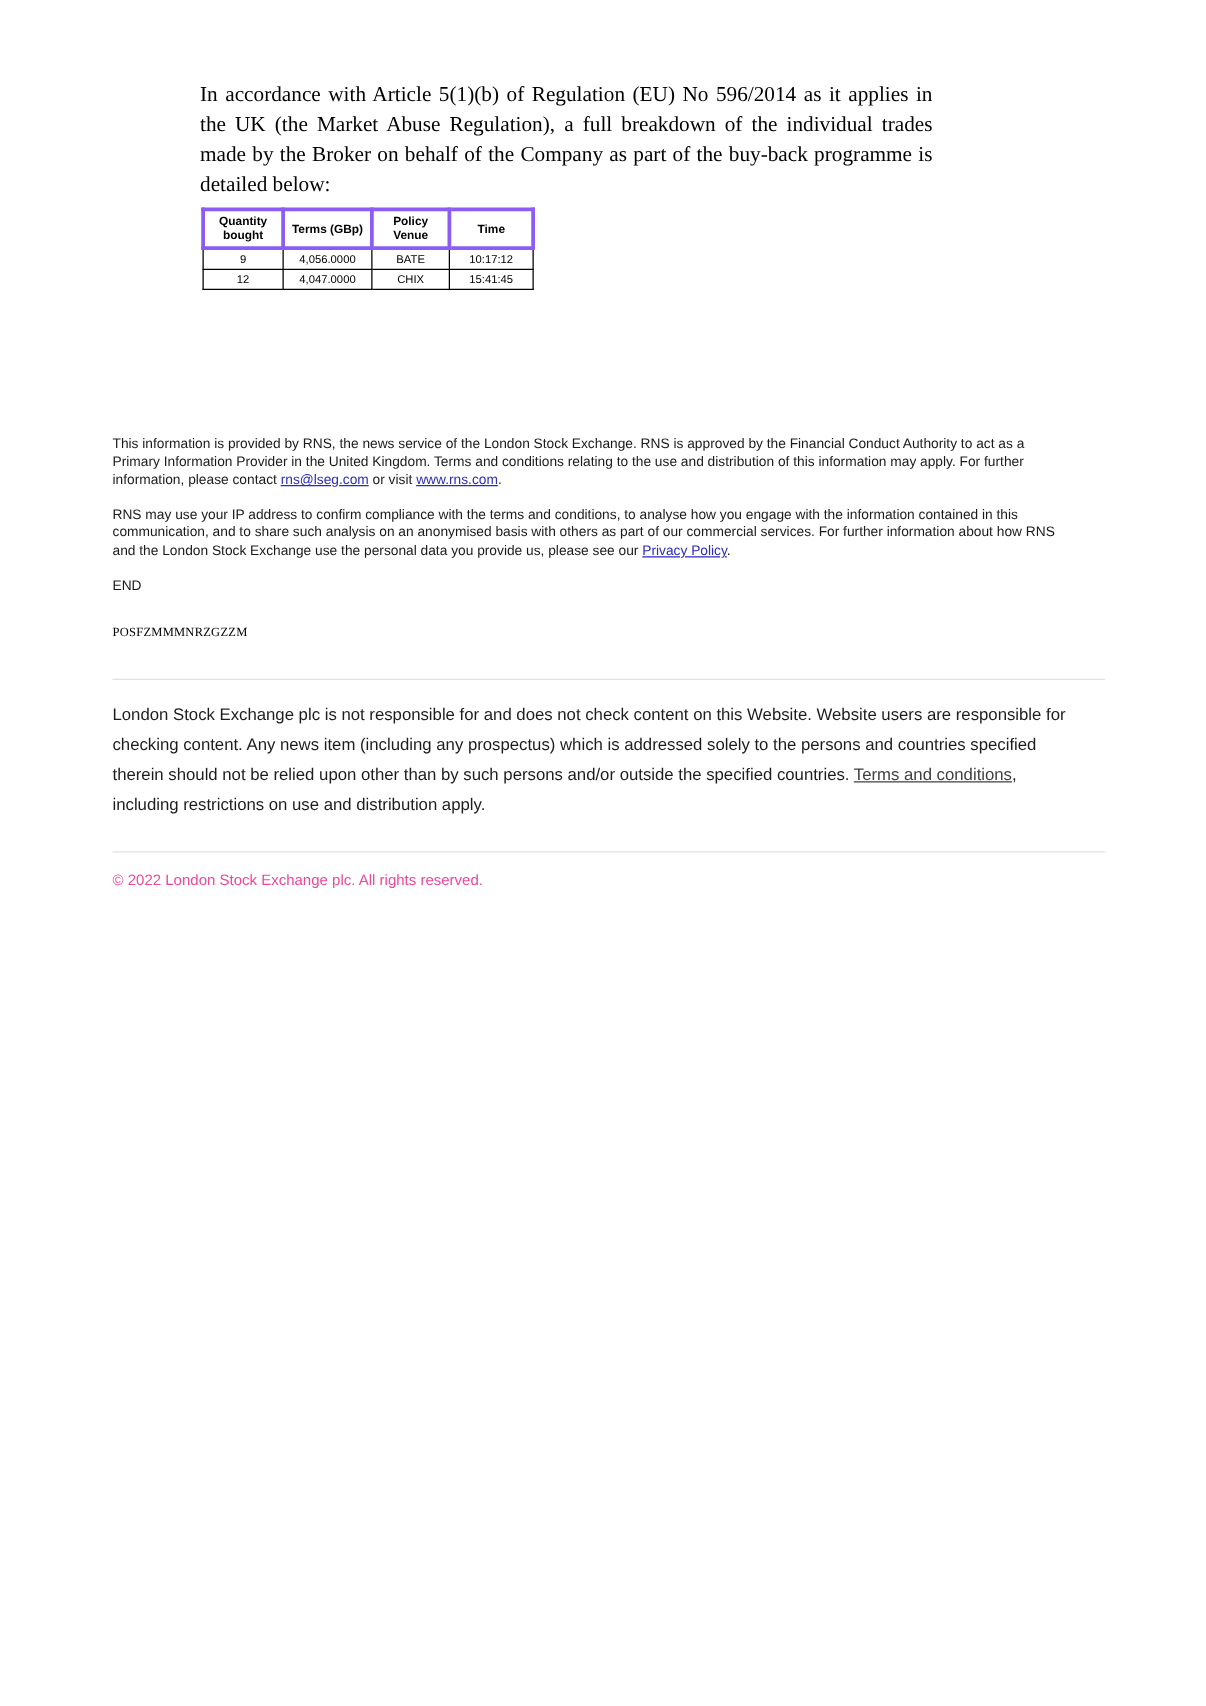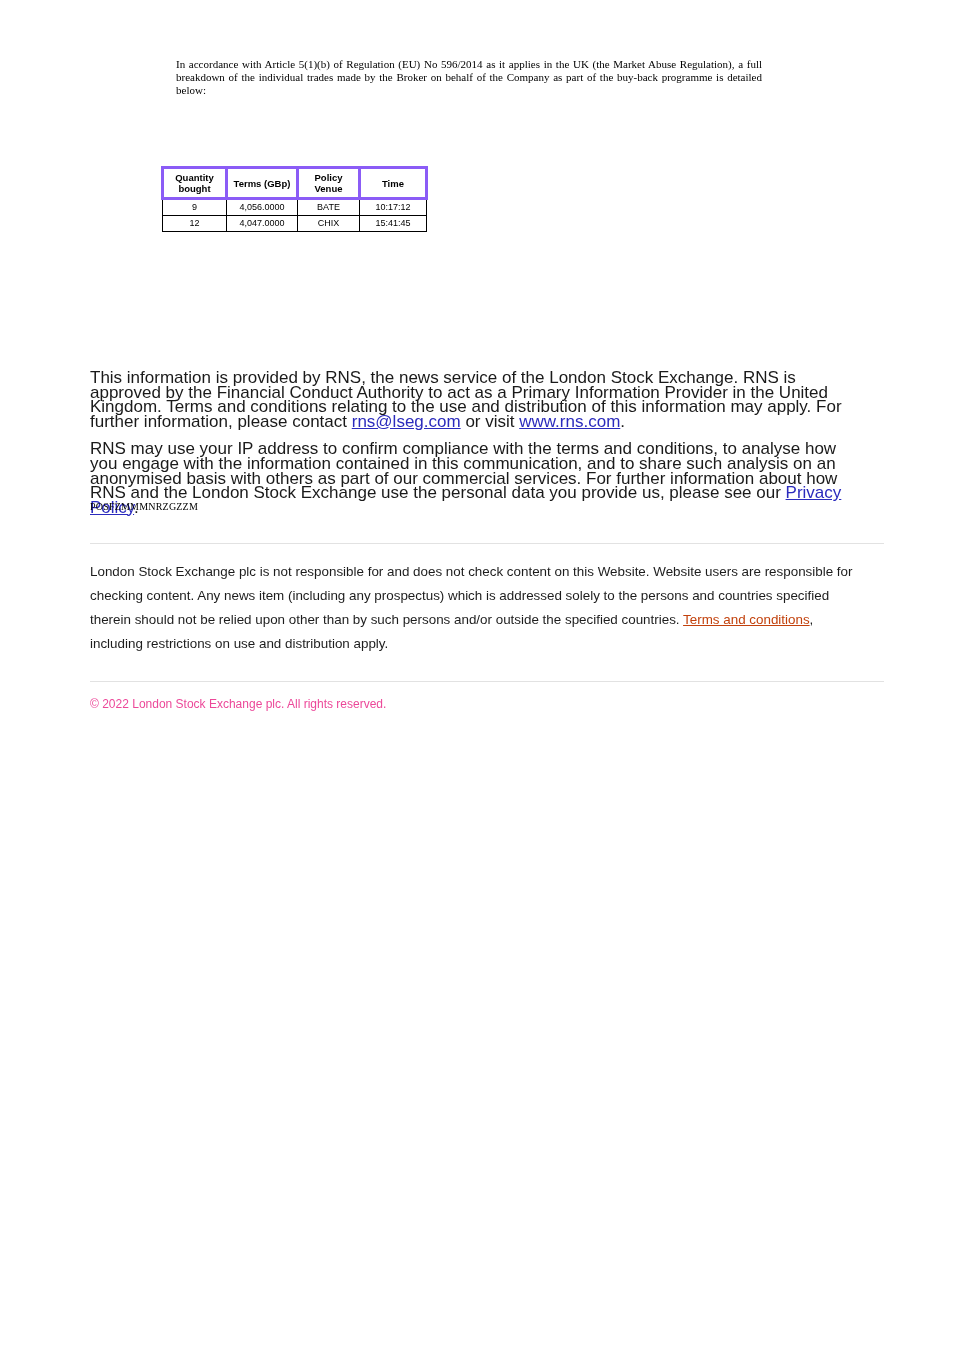--- a/index.html
+++ b/index.html
@@ -18,26 +18,26 @@
 
   .page {
     position: relative;
     width: 965px;
     height: 1365px;
   }
 
   
   .intro {
     position: absolute;
-    left: 176px;
+    left: 160px;
     top: 47px;
     width: 586px;
     font-family: "Liberation Serif", serif;
-    font-size: 11px;
-    line-height: 13px;
+    font-size: 17px;
+    line-height: 24px;
     text-align: justify;
     color: #000;
   }
 
   
   .trades-table {
     position: absolute;
     left: 161px;
     top: 166px;
     border-collapse: collapse;
@@ -61,23 +61,23 @@
   }
   .col-qty { width: 53px; }
   .col-price { width: 60px; }
   .col-venue { width: 51px; }
   .col-time { width: 56px; }
 
   
   .rns-block {
     position: absolute;
     left: 90px;
-    top: 371px;
+    top: 348px;
     width: 765px;
-    font-size: 17px;
+    font-size: 11px;
     line-height: 14.6px;
     color: #1a1a1a;
   }
   .rns-block p {
     margin: 0 0 13px 0;
   }
   .rns-block a {
     color: #2b2bbd;
     text-decoration: underline;
   }
@@ -109,21 +109,21 @@
   .notice {
     position: absolute;
     left: 90px;
     top: 560px;
     width: 775px;
     font-size: 13.4px;
     line-height: 24px;
     color: #1d1d1d;
   }
   .notice a {
-    color: #c2410c;
+    color: #404040;
     text-decoration: underline;
   }
 
   
   .copyright {
     position: absolute;
     left: 90px;
     top: 697px;
     font-size: 12px;
     color: #ec4899;
@@ -157,20 +157,21 @@
         <td>4,047.0000</td>
         <td>CHIX</td>
         <td>15:41:45</td>
       </tr>
     </tbody>
   </table>
 
   <div class="rns-block">
     <p><span>This information is provided by RNS, the news service of the London Stock Exchange. RNS is approved by the Financial Conduct Authority to act as a Primary Information Provider in the United Kingdom. Terms and conditions relating to the use and distribution of this information may apply. For further information, please contact </span><a href="#">rns@lseg.com</a><span> or visit </span><a href="#">www.rns.com</a><span>.</span></p>
     <p><span>RNS may use your IP address to confirm compliance with the terms and conditions, to analyse how you engage with the information contained in this communication, and to share such analysis on an anonymised basis with others as part of our commercial services. For further information about how RNS and the London Stock Exchange use the personal data you provide us, please see our </span><a href="#">Privacy Policy</a><span>.</span></p>
+    <p class="end-line">END</p>
   </div>
 
   <div class="code-line">POSFZMMMNRZGZZM</div>
 
   <div class="divider divider-1"></div>
 
   <div class="notice"><span>London Stock Exchange plc is not responsible for and does not check content on this Website. Website users are responsible for checking content. Any news item (including any prospectus) which is addressed solely to the persons and countries specified therein should not be relied upon other than by such persons and/or outside the specified countries. </span><a href="#">Terms and conditions</a><span>, including restrictions on use and distribution apply.</span></div>
 
   <div class="divider divider-2"></div>
 

